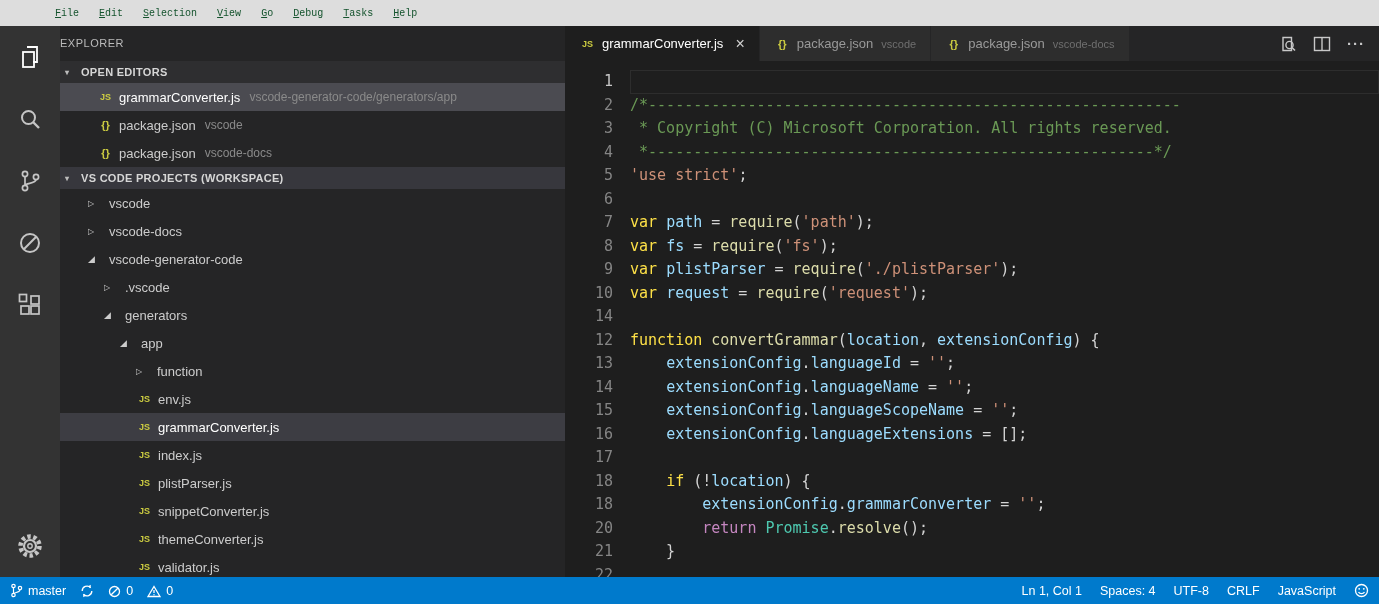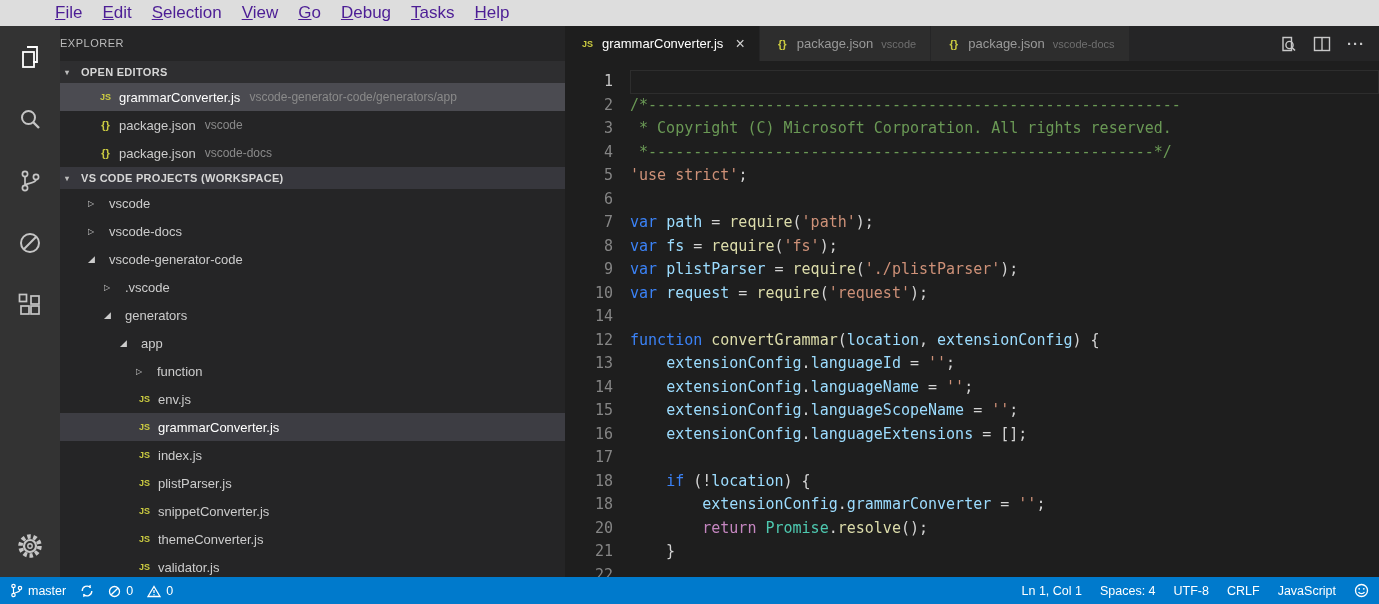--- a/index.html
+++ b/index.html
@@ -3,21 +3,21 @@
 <meta charset="utf-8">
 <style>
   *{margin:0;padding:0;box-sizing:border-box;}
   html,body{width:1379px;height:604px;overflow:hidden;background:#1e1e1e;
     font-family:"Liberation Sans",sans-serif;-webkit-font-smoothing:antialiased;}
   .app{width:1379px;height:604px;display:flex;flex-direction:column;}
 
   
   .menubar{flex:0 0 26px;height:26px;background:#dddddd;display:flex;align-items:center;
     padding-left:45px;}
-  .menu-item{padding:0 10px;font-size:17px;color:#4c1d95;cursor:default;}
+  .menu-item{padding:0 10px;font-size:10px;color:#14532d;cursor:default;font-family:Liberation Mono, monospace;}
   .mnemonic{text-decoration:underline;}
 
   
   .main{flex:1;display:flex;min-height:0;}
 
   
   .activitybar{flex:0 0 60px;background:#333333;display:flex;flex-direction:column;align-items:center;}
   .ab-item{width:60px;height:62px;display:flex;align-items:center;justify-content:center;cursor:pointer;}
   .ab-item.gear{margin-top:auto;}
 
@@ -62,21 +62,21 @@
   .ta.more{color:#c8c8c8;font-size:15px;font-weight:bold;letter-spacing:1px;}
 
   .codearea{flex:1;display:flex;overflow:hidden;padding-top:9px;
     font-family:"DejaVu Sans Mono",monospace;font-size:15px;line-height:23.5px;}
   .gutter{flex:0 0 48px;text-align:right;color:#858585;}
   .lnum{height:23.5px;}
   .lnum.current{color:#c6c6c6;}
   .code{flex:1;padding-left:17px;color:#d4d4d4;}
   .cline{height:23.5px;white-space:pre;}
   .cline.current{box-shadow:inset 0 0 0 1px rgba(255,255,255,0.07);}
-  .tk-cmt{color:#6a9955;} .tk-str{color:#ce9178;} .tk-kw{color:#3b82f6;}
+  .tk-cmt{color:#6a9955;} .tk-str{color:#ce9178;} .tk-kw{color:#fde047;}
   .tk-ctl{color:#c586c0;} .tk-fn{color:#dcdcaa;} .tk-var{color:#9cdcfe;}
   .tk-cls{color:#4ec9b0;} .tk-pln{color:#d4d4d4;}
 
   
   .statusbar{flex:0 0 27px;height:27px;background:#007acc;color:#ffffff;display:flex;
     align-items:center;font-size:12.5px;padding:0 10px;}
   .sb-left{display:flex;align-items:center;}
   .sb-right{margin-left:auto;display:flex;align-items:center;gap:18px;}
   .sb-item{display:flex;align-items:flex-end;gap:5px;margin-right:14px;cursor:pointer;}
   .sb-right .sb-item{margin-right:0;}

